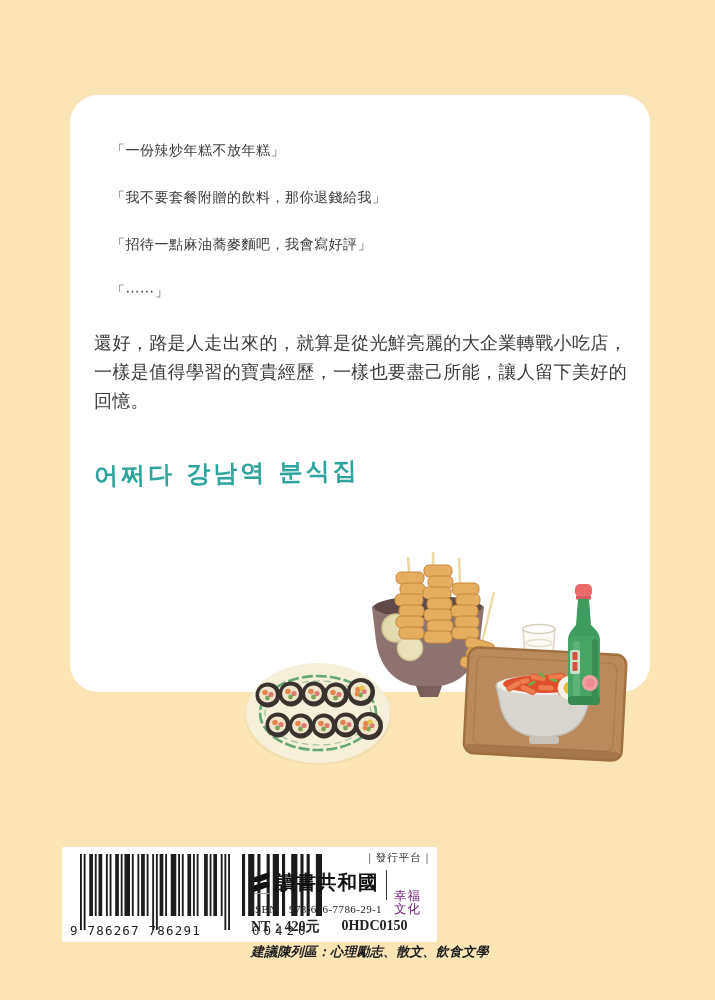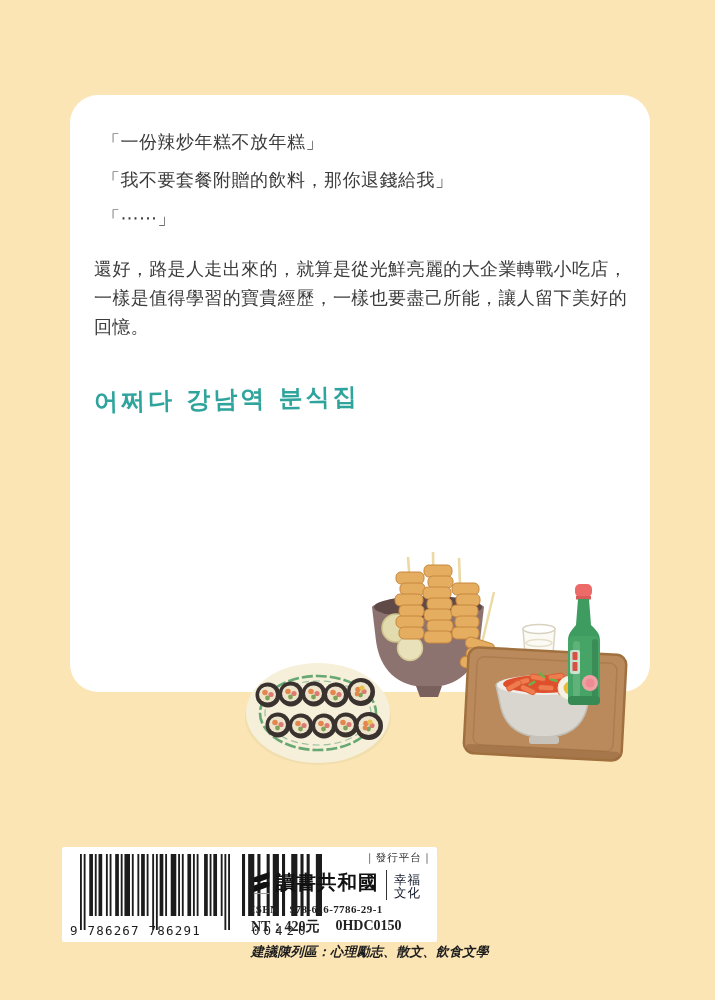--- a/index.html
+++ b/index.html
@@ -9,21 +9,21 @@
     font-family:"Liberation Serif","DejaVu Serif",serif;
     color:#3b3b3b;
   }
   
   .panel{
     position:absolute; left:70px; top:95px; width:580px; height:597px;
     background:#ffffff; border-radius:28px;
   }
   .panel-inner{ padding:24px 23px 0 24px; }
   .quote-line{
-    margin:8px; font-size:18px; line-height:30px; letter-spacing:0.5px;
+    margin:17px; font-size:14px; line-height:30px; letter-spacing:0.5px;
   }
   .para{
     margin:22px 0 0 0; font-size:18px; line-height:29px;
     text-align:justify; letter-spacing:0.3px;
   }
   .korean-title{
     margin-top:44px;
     font-family:"DejaVu Sans","Liberation Sans",sans-serif;
     font-weight:bold; font-size:24px; letter-spacing:3px;
     color:#2FA49C; transform:rotate(-1.2deg); transform-origin:left center;
@@ -50,41 +50,42 @@
     text-align:right; font-size:10.5px; letter-spacing:1px;
     color:#333; margin:1px 0 1px 0;
   }
   .pub-row{ display:flex; align-items:flex-end; height:30px; }
   .pub-logo{ width:22px; height:24px; flex:0 0 auto; margin-right:3px; position:relative; top:-2px;}
   .pub-name{
     font-size:19.5px; font-weight:bold; letter-spacing:1px;
     color:#111; white-space:nowrap;
   }
   .pub-divider{ width:1.5px; height:30px; background:#333; margin:0 7px 0 7px; position:relative; top:4px;}
-  .pub-imprint{ font-size:12.5px; line-height:13px; color:#0f172a; letter-spacing:1px; position:relative; top:4px;}
-  .pub-isbn{ margin-top:6px; font-size:11px; letter-spacing:0.4px; font-weight:bold; color:#222;}
+  .pub-imprint{ font-size:12.5px; line-height:13px; color:#701a75; letter-spacing:1px; position:relative; top:20px;}
+  .pub-isbn{ margin-top:6px; font-size:11px; letter-spacing:0.4px; font-weight:normal; color:#222;}
   .pub-price-row{ display:flex; font-size:14px; font-weight:bold; margin-top:1px; color:#222;}
-  .pub-code{ margin-left:16px; }
+  .pub-code{ margin-left:22px; }
   .pub-shelf{
     margin-top:7px;
     font-family:"Liberation Sans","DejaVu Sans",sans-serif;
     font-size:13px; font-weight:bold; color:#1d1d1d; letter-spacing:0.2px;
     white-space:nowrap;
     font-style:italic;
   }
 </style>
 </head>
 <body>
 
 <div class="page">
 
   <div class="panel">
     <div class="panel-inner">
       <p class="quote-line">「一份辣炒年糕不放年糕」</p>
       <p class="quote-line">「我不要套餐附贈的飲料，那你退錢給我」</p>
+      <p class="quote-line">「招待一點麻油蕎麥麵吧，我會寫好評」</p>
       <p class="quote-line">「⋯⋯」</p>
       <p class="para">還好，路是人走出來的，就算是從光鮮亮麗的大企業轉戰小吃店，一樣是值得學習的寶貴經歷，一樣也要盡己所能，讓人留下美好的回憶。</p>
       <div class="korean-title">어쩌다 강남역 분식집</div>
     </div>
   </div>
 
   <svg class="food-svg" width="420" height="235" viewBox="0 0 420 235">
 
     <g>
 

